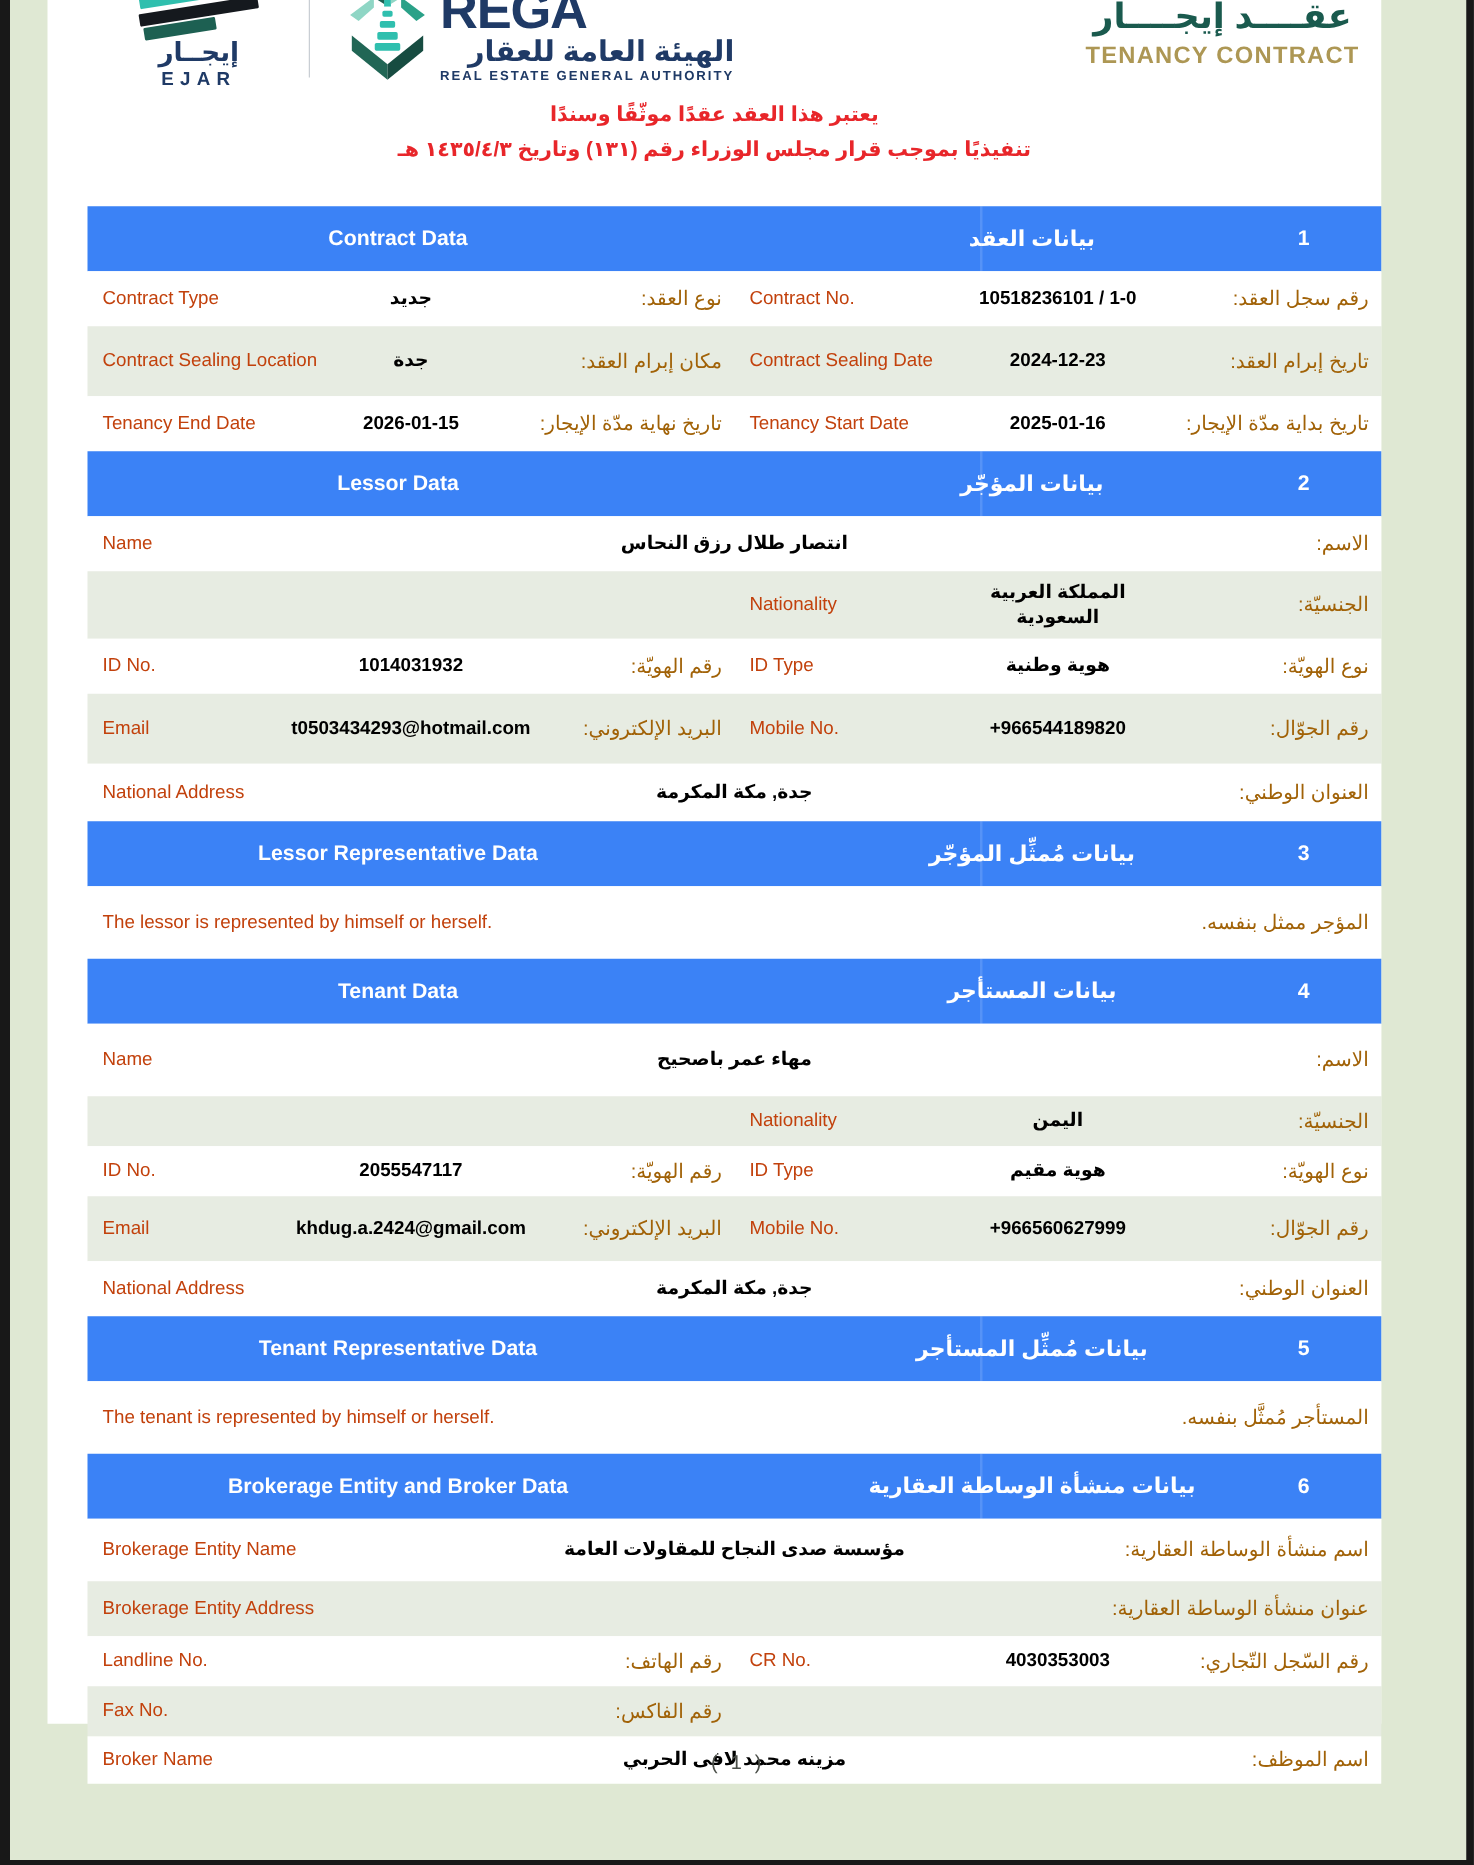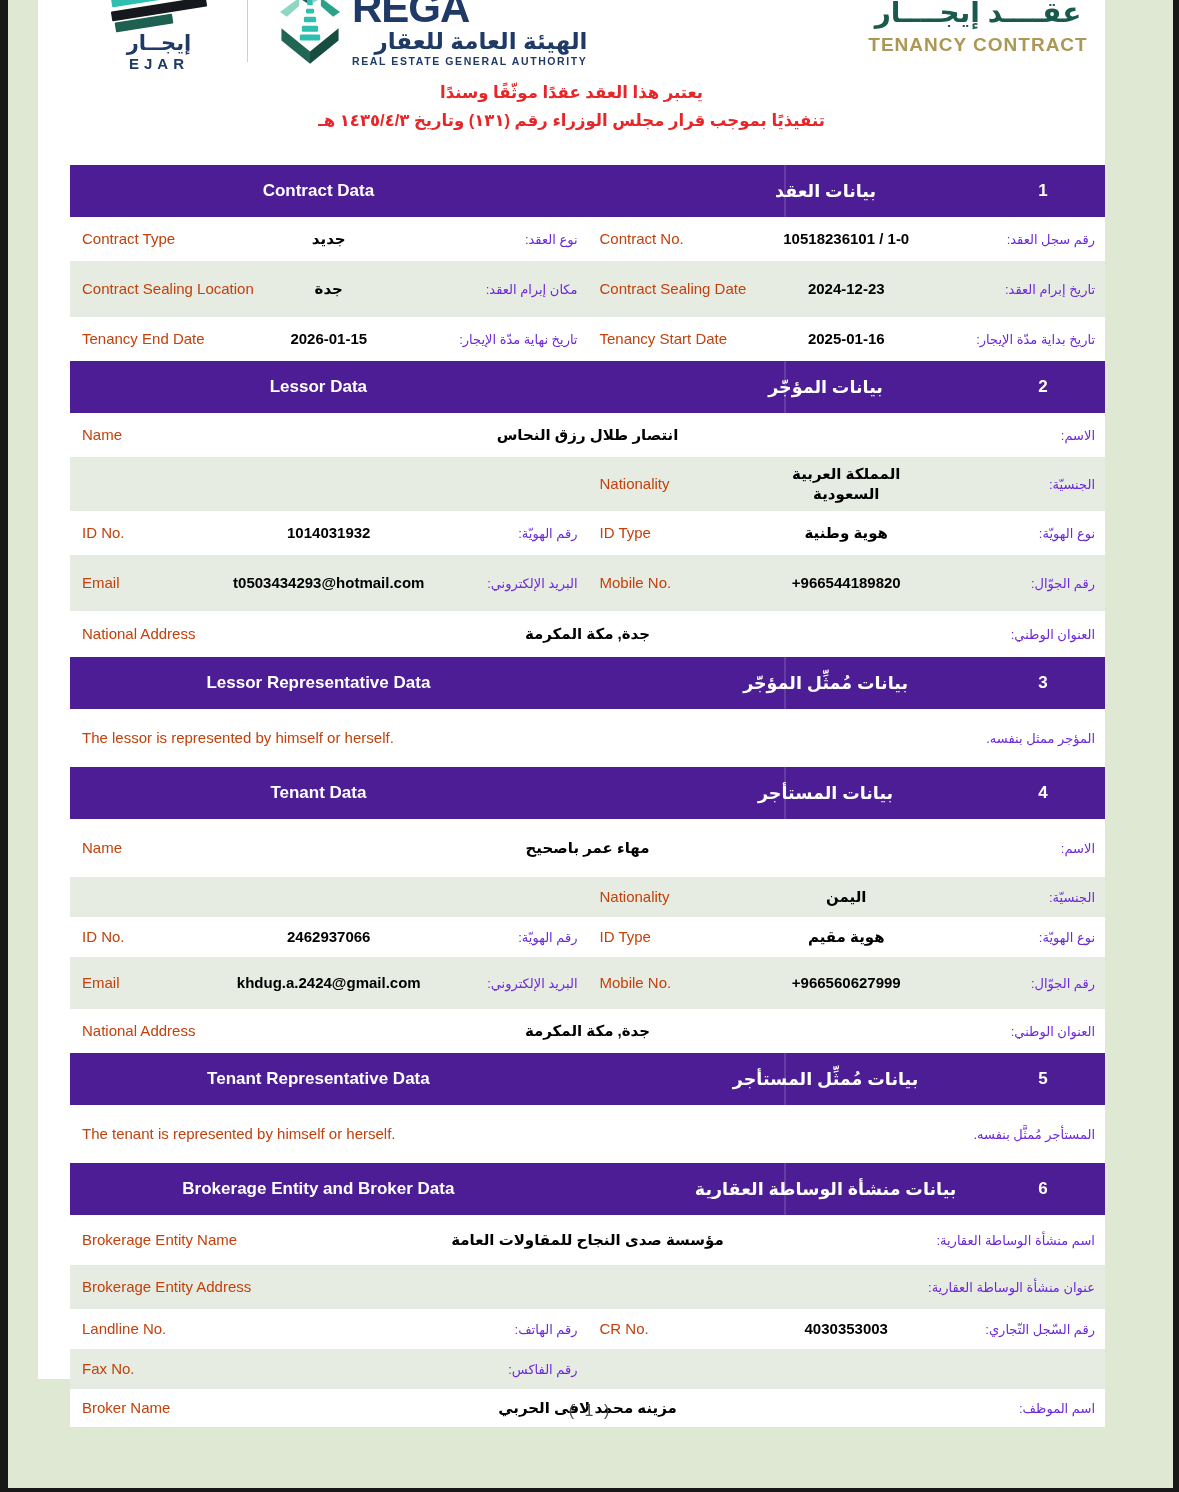--- a/index.html
+++ b/index.html
@@ -32,38 +32,38 @@
   .doc-title { position:absolute; right:4px; top:-4px; width:246px; text-align:center; }
   .t-ar { color:#1a5a4e; font-weight:bold; font-size:28px; line-height:34px; }
   .t-en { color:#ad9754; font-weight:bold; font-size:19px; letter-spacing:1px; margin-top:4px; }
 
   .notice { position:absolute; left:0; right:0; top:78px; text-align:center;
             color:#e8262a; font-weight:bold; font-size:16.5px; line-height:28px; }
 
   
   .doc-table { position:absolute; left:32px; top:165px; width:1035px; }
 
-  .sec { position:relative; height:52px; background:#4c1d95; color:#ffffff; font-weight:bold; }
+  .sec { position:relative; height:52px; background:#3b82f6; color:#ffffff; font-weight:bold; }
   .sec-en { position:absolute; left:0; width:48%; text-align:center; top:50%; transform:translateY(-50%); font-size:17px; }
   .sec-ar { position:absolute; left:55%; right:9%; text-align:center; top:50%; transform:translateY(-50%); font-size:17.5px; }
   .sec-num { position:absolute; right:0; width:12%; text-align:center; top:50%; transform:translateY(-50%); font-size:17px; }
   .sec-div { position:absolute; left:69%; top:0; bottom:0; width:2px; background:rgba(255,255,255,0.14); }
 
   .row { position:relative; background:#ffffff; }
   .row.alt { background:#e7ece2; }
   .r38{height:38px} .r40{height:40px} .r42{height:58px} .r44{height:44px}
   .r46{height:46px} .r50{height:50px} .r52{height:52px} .r54{height:54px} .r56{height:56px}
 
   .half { position:absolute; top:0; bottom:0; width:50%; }
   .half-r { right:0; } .half-l { left:0; }
 
   .en  { position:absolute; left:12px; top:50%; transform:translateY(-50%);
          font-size:15px; color:#c2410c; max-width:46%; line-height:20px; }
   .ar  { position:absolute; right:10px; top:50%; transform:translateY(-50%);
-         font-size:13px; color:#6d28d9; }
+         font-size:16px; color:#a16207; }
   .val { position:absolute; left:24%; right:24%; top:50%; transform:translateY(-50%);
          text-align:center; font-weight:bold; font-size:15px; color:#000; line-height:20px; }
   .val.wrap-190 { left:50%; right:auto; width:192px; transform:translate(-50%,-50%); word-break:break-all; }
   .val.wrap-150 { left:50%; right:auto; width:150px; transform:translate(-50%,-50%); }
   .row > .val.full-val { left:30%; right:30%; }
 
   .page-num { position:absolute; left:0; right:0; top:1402px; text-align:center;
               font-size:16px; color:#4b4f49; letter-spacing:3px; }
 </style>
 </head>
@@ -254,21 +254,21 @@
         </div>
 
         <div class="row r40">
           <div class="half half-r">
             <span class="en">ID Type</span>
             <span class="val" dir="auto">هوية مقيم</span>
             <span class="ar" dir="rtl">نوع الهويّة:</span>
           </div>
           <div class="half half-l">
             <span class="en">ID No.</span>
-            <span class="val" dir="auto">2462937066</span>
+            <span class="val" dir="auto">2055547117</span>
             <span class="ar" dir="rtl">رقم الهويّة:</span>
           </div>
         </div>
 
         <div class="row alt r52">
           <div class="half half-r">
             <span class="en">Mobile No.</span>
             <span class="val" dir="auto">+966560627999</span>
             <span class="ar" dir="rtl">رقم الجوّال:</span>
           </div>

